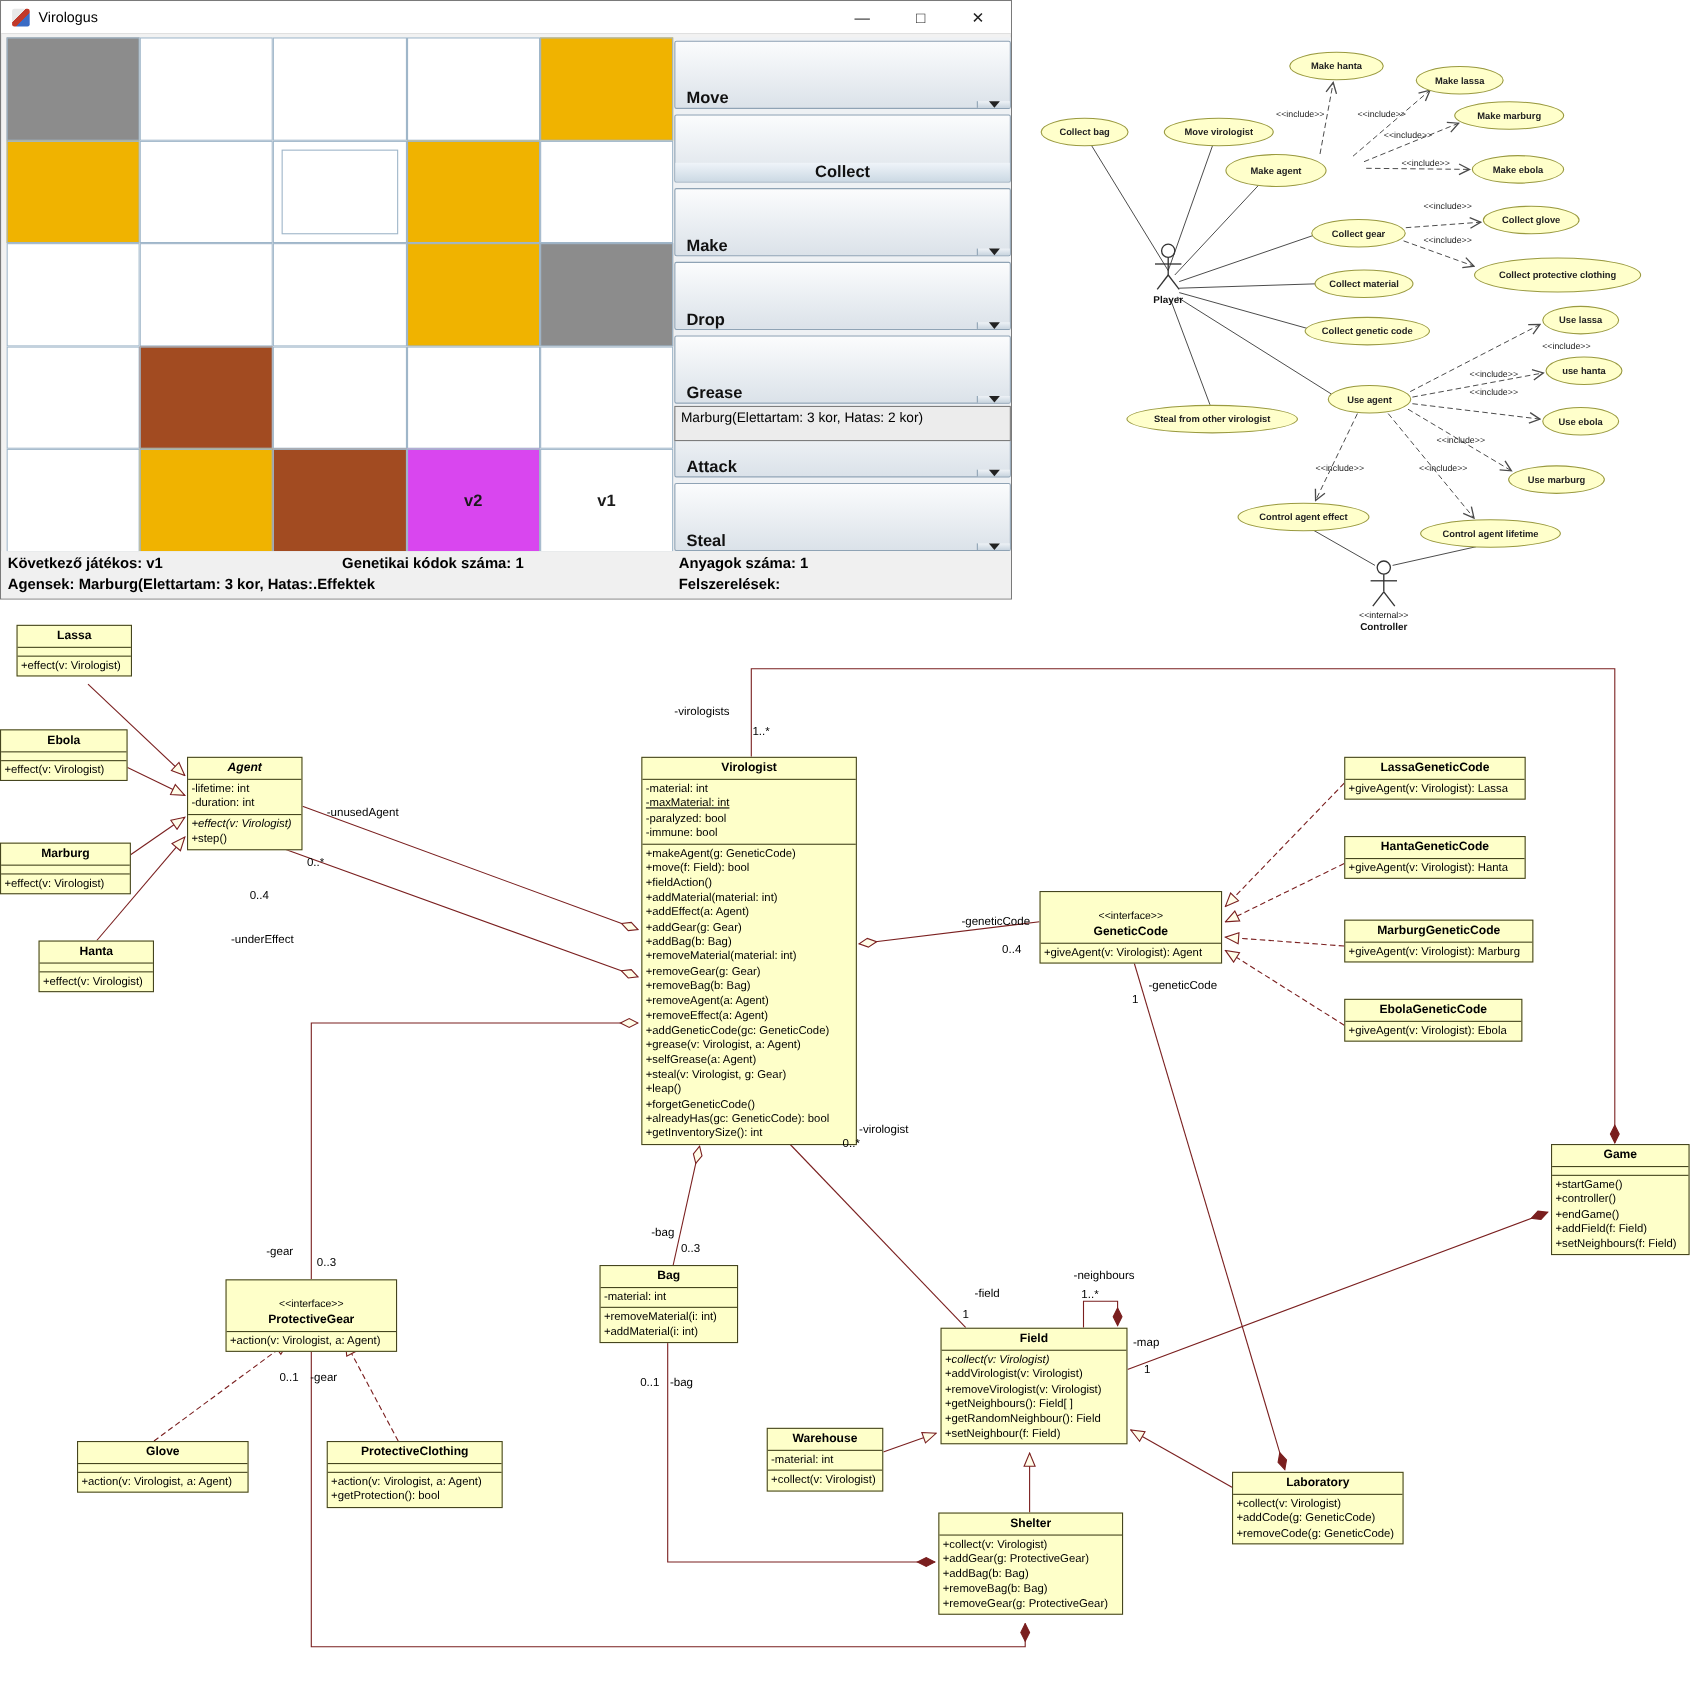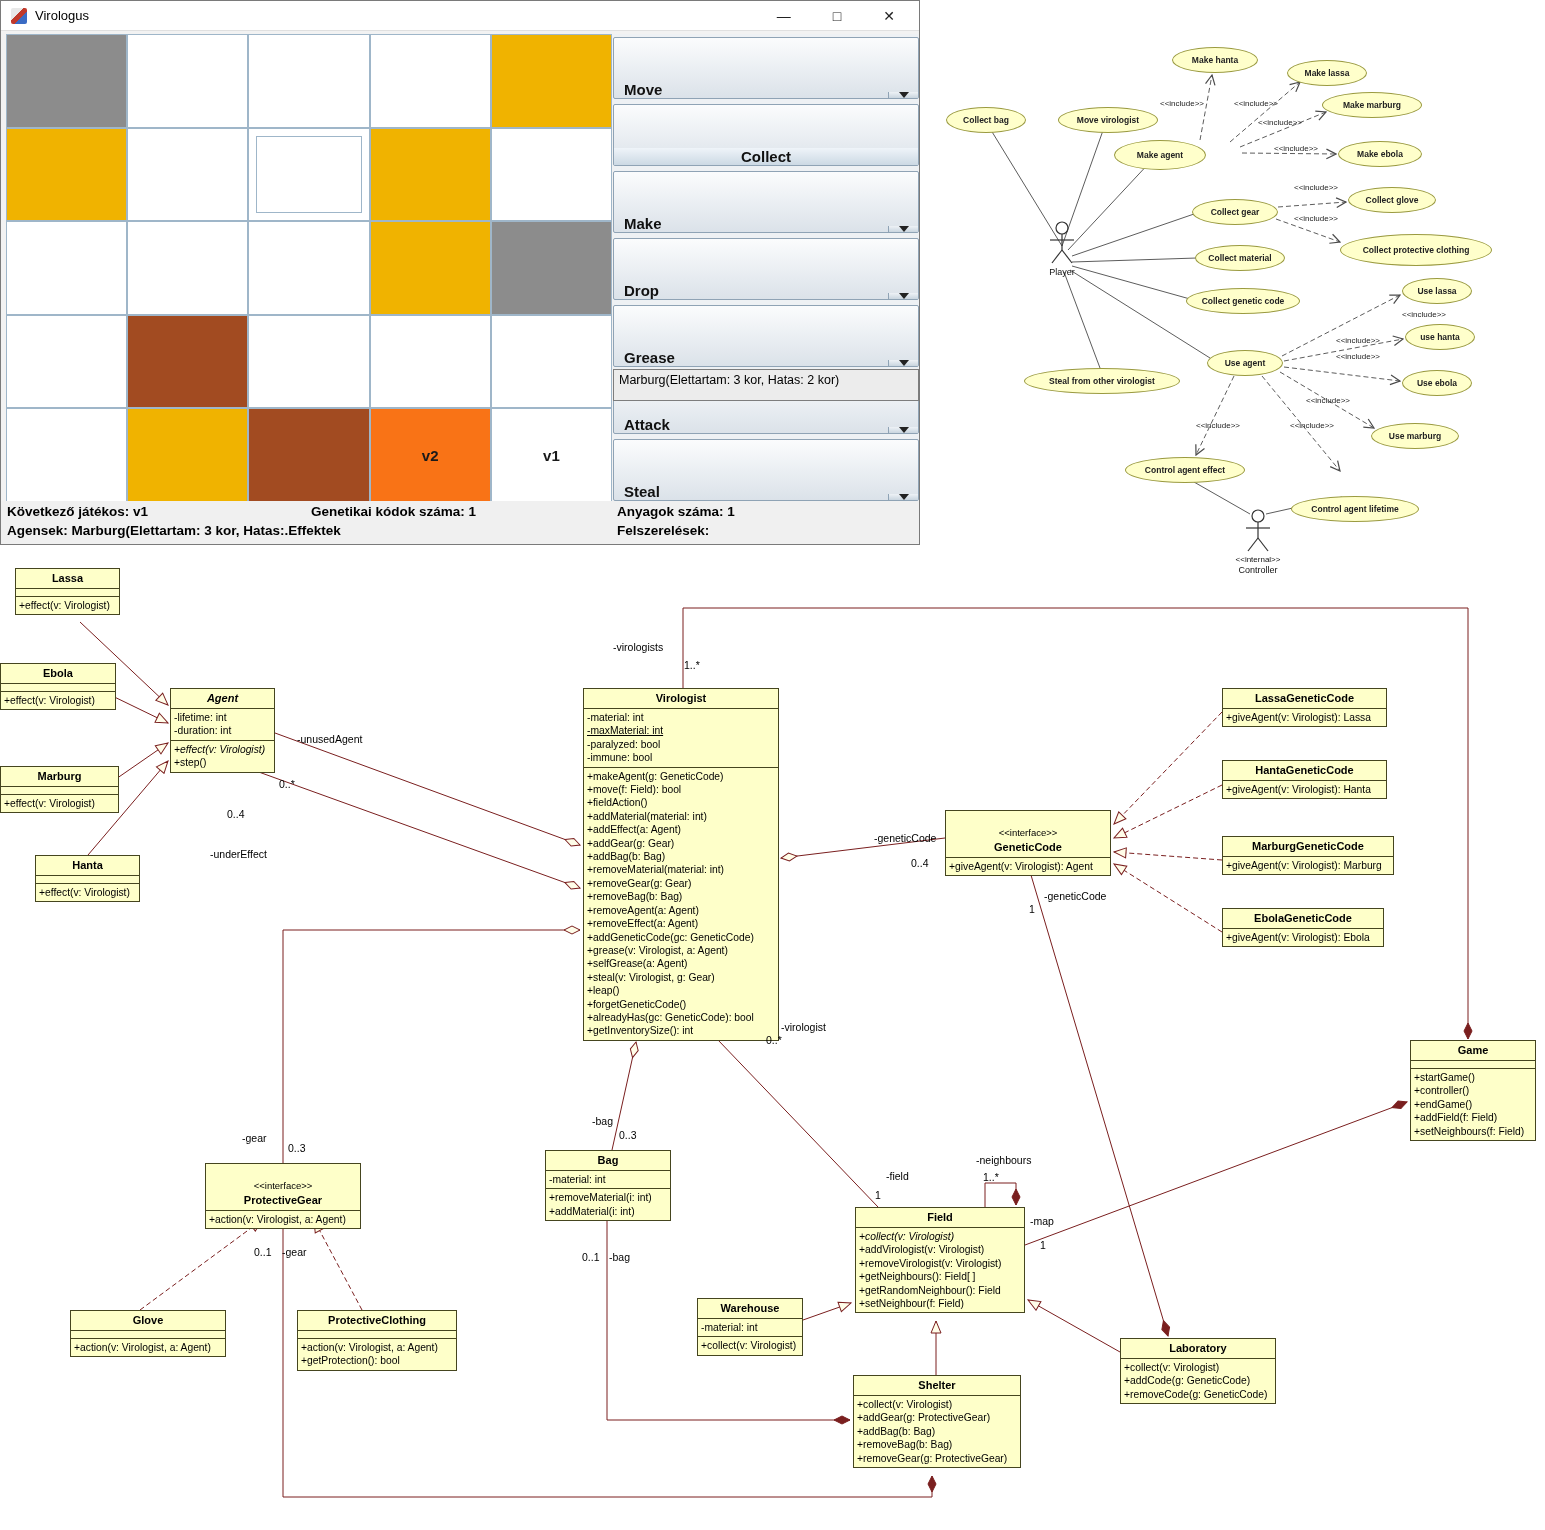--- a/index.html
+++ b/index.html
@@ -25,21 +25,21 @@
   .tooltip{position:absolute;left:0;top:335px;width:306px;height:32px;background:#ececec;border:1px solid #7d7d7d;font-size:12.5px;color:#000;padding:3px 5px;white-space:nowrap;z-index:6}
   .statusbar{position:absolute;left:0;bottom:0;width:100%;height:43px;background:#f0f0f0;font-weight:bold;font-size:13.5px;color:#000}
   .statusbar span{position:absolute;white-space:nowrap}
 
   
   #lines{position:absolute;left:0;top:0;z-index:1}
 
   
   .uc{position:absolute;background:#ffffcb;border:1px solid #9a9a40;border-radius:50%;display:flex;align-items:center;justify-content:center;text-align:center;font-size:8.5px;font-weight:bold;color:#222;line-height:1.05;padding:2px;z-index:2}
   .inc{position:absolute;font-size:8px;color:#222;white-space:nowrap;z-index:2}
-  .aclabel{position:absolute;font-size:9px;font-weight:normal;color:#111;text-align:center;z-index:2}
+  .aclabel{position:absolute;font-size:9px;font-weight:bold;color:#111;text-align:center;z-index:2}
   .uc-line{stroke:#4a4a4a;stroke-width:0.9;fill:none}
   .uc-dash{stroke:#4a4a4a;stroke-width:0.9;fill:none;stroke-dasharray:5 3}
   .actor circle{fill:none;stroke:#333;stroke-width:1.2}
   .actor line{stroke:#333;stroke-width:1.2}
 
   
   .cls{position:absolute;background:#feffc9;border:1px solid #45451f;color:#000;z-index:2}
   .cls-st{text-align:center;font-size:9.5px;padding-top:16px;line-height:11px}
   .cls-title{text-align:center;font-weight:bold;font-size:11px;padding:2px 3px;line-height:15px}
   .cls-sec{border-top:1px solid #45451f;padding:2px 3px;min-height:8px}
@@ -187,21 +187,21 @@
         <div class="cell" style="background: rgb(240, 179, 0);"></div>
         <div class="cell" style="background: rgb(140, 140, 140);"></div>
         <div class="cell" style="background: rgb(255, 255, 255);"></div>
         <div class="cell" style="background: rgb(162, 75, 33);"></div>
         <div class="cell" style="background: rgb(255, 255, 255);"></div>
         <div class="cell" style="background: rgb(255, 255, 255);"></div>
         <div class="cell" style="background: rgb(255, 255, 255);"></div>
         <div class="cell" style="background: rgb(255, 255, 255);"></div>
         <div class="cell" style="background: rgb(240, 179, 0);"></div>
         <div class="cell" style="background: rgb(162, 75, 33);"></div>
-        <div class="cell" style="background: #f97316;">v2</div>
+        <div class="cell" style="background: #d946ef;">v2</div>
         <div class="cell" style="background: rgb(255, 255, 255);">v1</div>
       </div>
 
     <div class="panel">
       <div class="action">
         <div class="albl">Move</div>
         <div class="aarrow">
             <span class="tri-down"></span>
           </div>
       </div>
@@ -262,21 +262,21 @@
   <div class="uc" style="left:1340px;top:234px;width:152px;height:32px">Collect protective clothing</div>
   <div class="uc" style="left:1195px;top:245px;width:90px;height:26px">Collect material</div>
   <div class="uc" style="left:1186px;top:288px;width:114px;height:26px">Collect genetic code</div>
   <div class="uc" style="left:1402px;top:278px;width:70px;height:26px">Use lassa</div>
   <div class="uc" style="left:1405px;top:324px;width:70px;height:26px">use hanta</div>
   <div class="uc" style="left:1207px;top:350px;width:76px;height:26px">Use agent</div>
   <div class="uc" style="left:1402px;top:370px;width:70px;height:26px">Use ebola</div>
   <div class="uc" style="left:1371px;top:423px;width:88px;height:26px">Use marburg</div>
   <div class="uc" style="left:1024px;top:368px;width:156px;height:26px">Steal from other virologist</div>
   <div class="uc" style="left:1125px;top:457px;width:120px;height:26px">Control agent effect</div>
-  <div class="uc" style="left:1291px;top:496px;width:128px;height:26px">Control agent lifetime</div>
+  <div class="uc" style="left:1291px;top:472px;width:128px;height:26px">Control agent lifetime</div>
 
   <span class="inc" style="left:1160px;top:99px">&lt;&lt;include&gt;&gt;</span>
   <span class="inc" style="left:1234px;top:99px">&lt;&lt;include&gt;&gt;</span>
   <span class="inc" style="left:1258px;top:118px">&lt;&lt;include&gt;&gt;</span>
   <span class="inc" style="left:1274px;top:144px">&lt;&lt;include&gt;&gt;</span>
   <span class="inc" style="left:1294px;top:183px">&lt;&lt;include&gt;&gt;</span>
   <span class="inc" style="left:1294px;top:214px">&lt;&lt;include&gt;&gt;</span>
   <span class="inc" style="left:1402px;top:310px">&lt;&lt;include&gt;&gt;</span>
   <span class="inc" style="left:1336px;top:336px">&lt;&lt;include&gt;&gt;</span>
   <span class="inc" style="left:1336px;top:352px">&lt;&lt;include&gt;&gt;</span>

